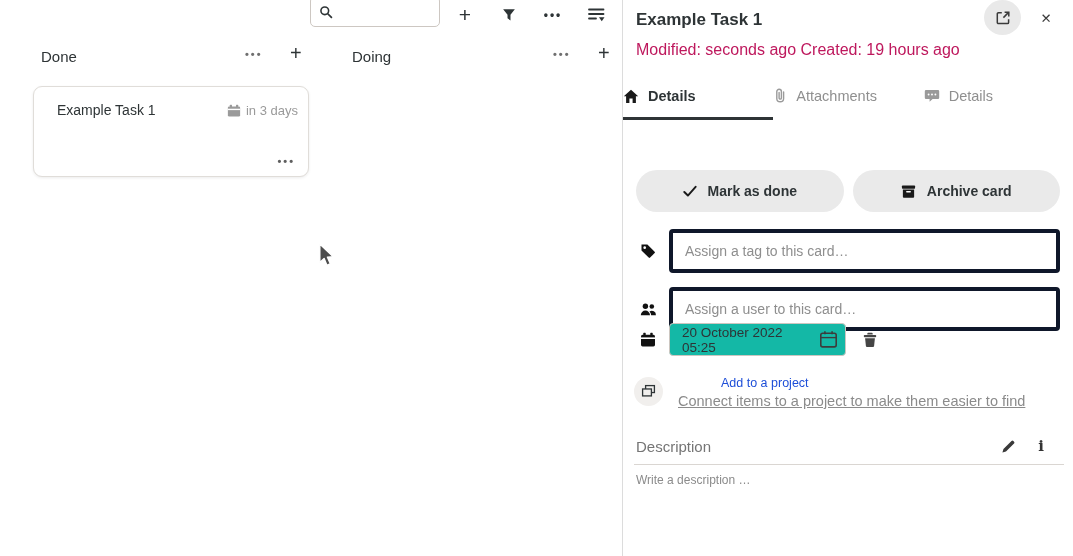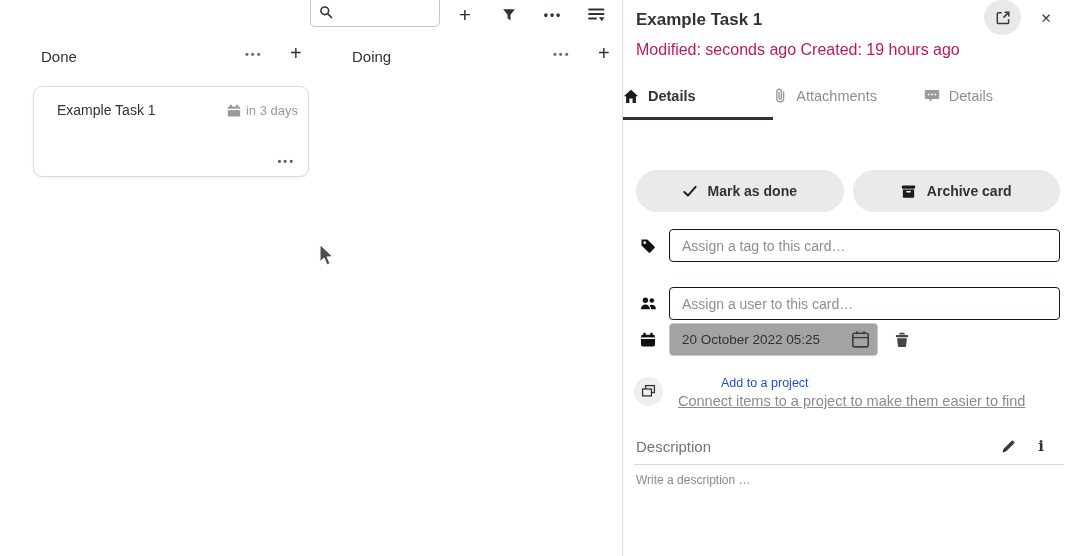--- a/index.html
+++ b/index.html
@@ -47,26 +47,26 @@
          padding-top:8px; padding-bottom:13px; color:#8f8f8f; font-size:14.5px; border-bottom:3px solid transparent; }
   .tab.active { color:#2e3436; font-weight:700; border-bottom-color:#2e3436; }
   .tab .ticon { height:16px; display:flex; align-items:center; }
 
   .actions { position:absolute; left:13px; top:170px; width:424px; display:flex; gap:9px; }
   .action-btn { flex:1; height:42px; border-radius:21px; background:#eaeaea;
     display:flex; align-items:center; justify-content:center; gap:11px; font-size:14px; font-weight:700; color:#2e3436; }
 
   .form-row { position:absolute; left:13px; width:424px; display:flex; align-items:center; }
   .row-icon { width:33px; display:flex; align-items:center; padding-left:4px; color:#111; }
-  .f-input { flex:1; height:33px; border:1px solid #0f172a; border-radius:4px; padding:5px 12px; font-size:14px; color:#2e3436; outline:none; background:#fff; }
+  .f-input { flex:1; height:44px; border:4px solid #0f172a; border-radius:4px; padding:5px 12px; font-size:14px; color:#2e3436; outline:none; background:#fff; }
   #row-tag  { top:229px; }
   #row-user { top:275px;margin-top:12px; }
   #row-date { top:323px; }
-  .date-field { width:209px; height:33px; border:1px solid #ccc6c0; border-radius:4px;
-    display:flex; align-items:center; padding:0 7px 0 12px; gap:6px; background:#a3a3a3; }
+  .date-field { width:177px; height:33px; border:1px solid #ccc6c0; border-radius:4px;
+    display:flex; align-items:center; padding:0 7px 0 12px; gap:6px; background:#14b8a6; }
   .date-text { flex:1; font-size:13.5px; color:#2e3436; }
   .icon-btn { display:flex; align-items:center; justify-content:center; color:#4a4a4a; }
   .trash-btn { margin-left:16px; color:#4a4a4a; }
 
   .project-row { position:absolute; left:11px; top:372px; width:428px; display:flex; gap:15px; align-items:flex-start; }
   .project-circle { width:29px; height:29px; border-radius:50%; background:#f1efed; flex:0 0 29px;
     display:flex; align-items:center; justify-content:center; color:#2e3436; margin-top:5px; }
   .project-title { font-size:12.5px; color:#1d4ed8; padding-top:4px;margin-left:43px; }
   .project-sub { font-size:14.5px; color:#8b8b8b; margin-top:3px; }
 

